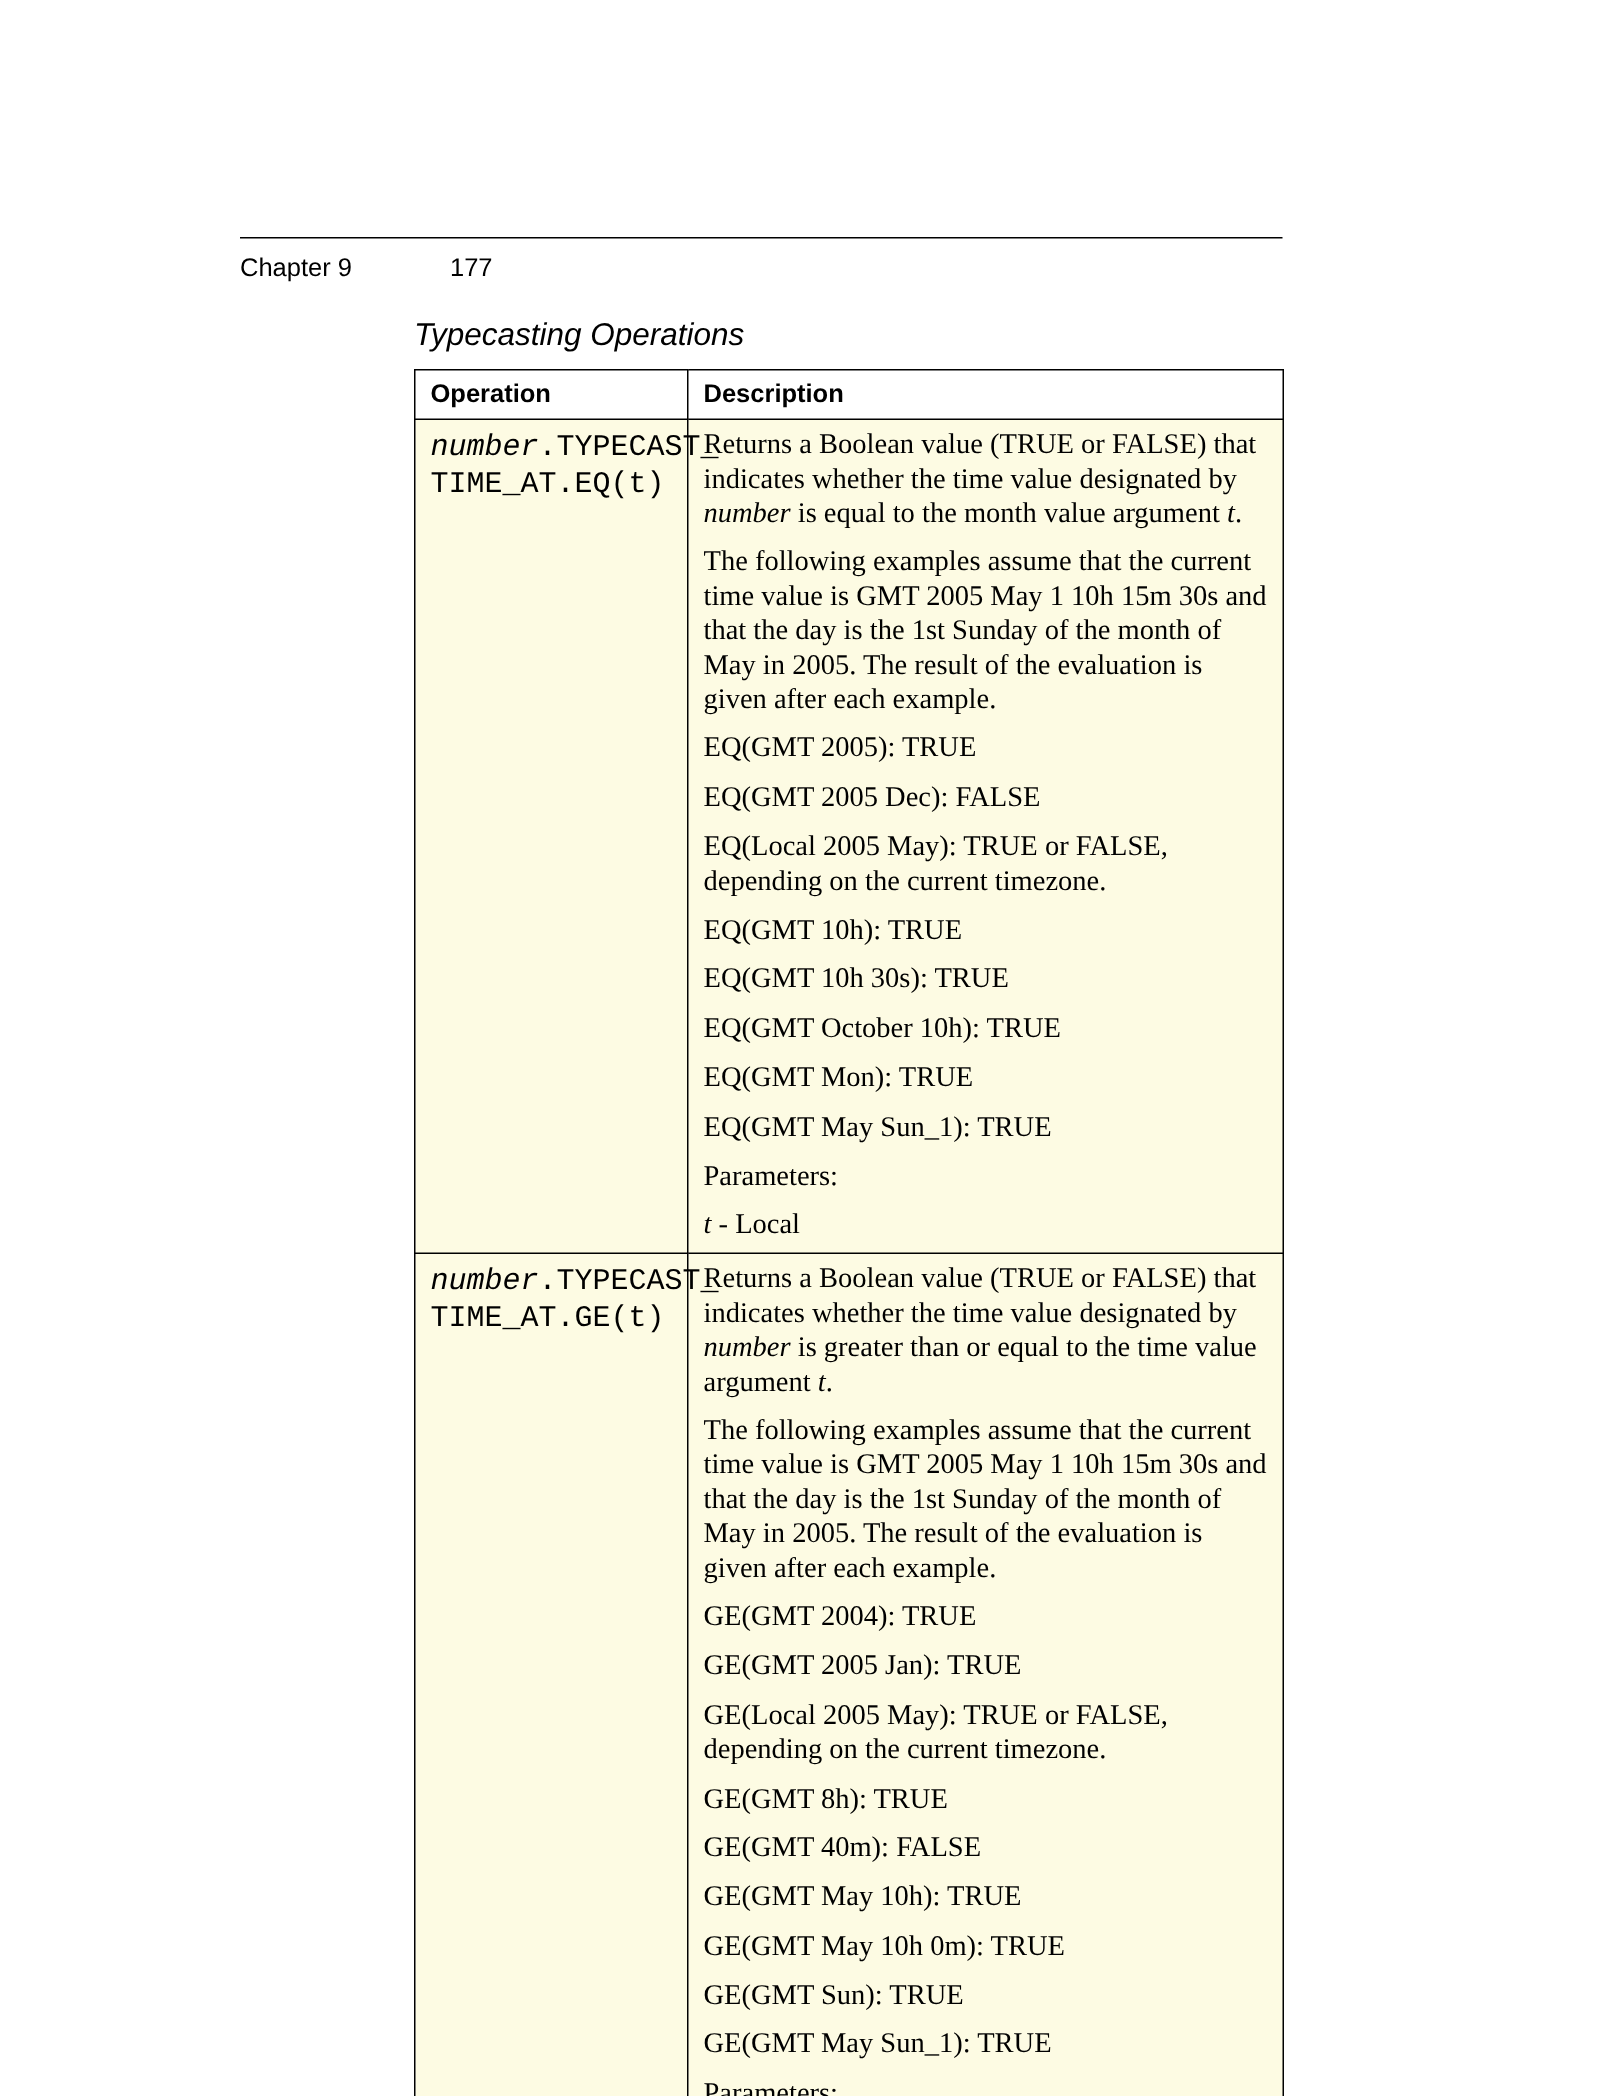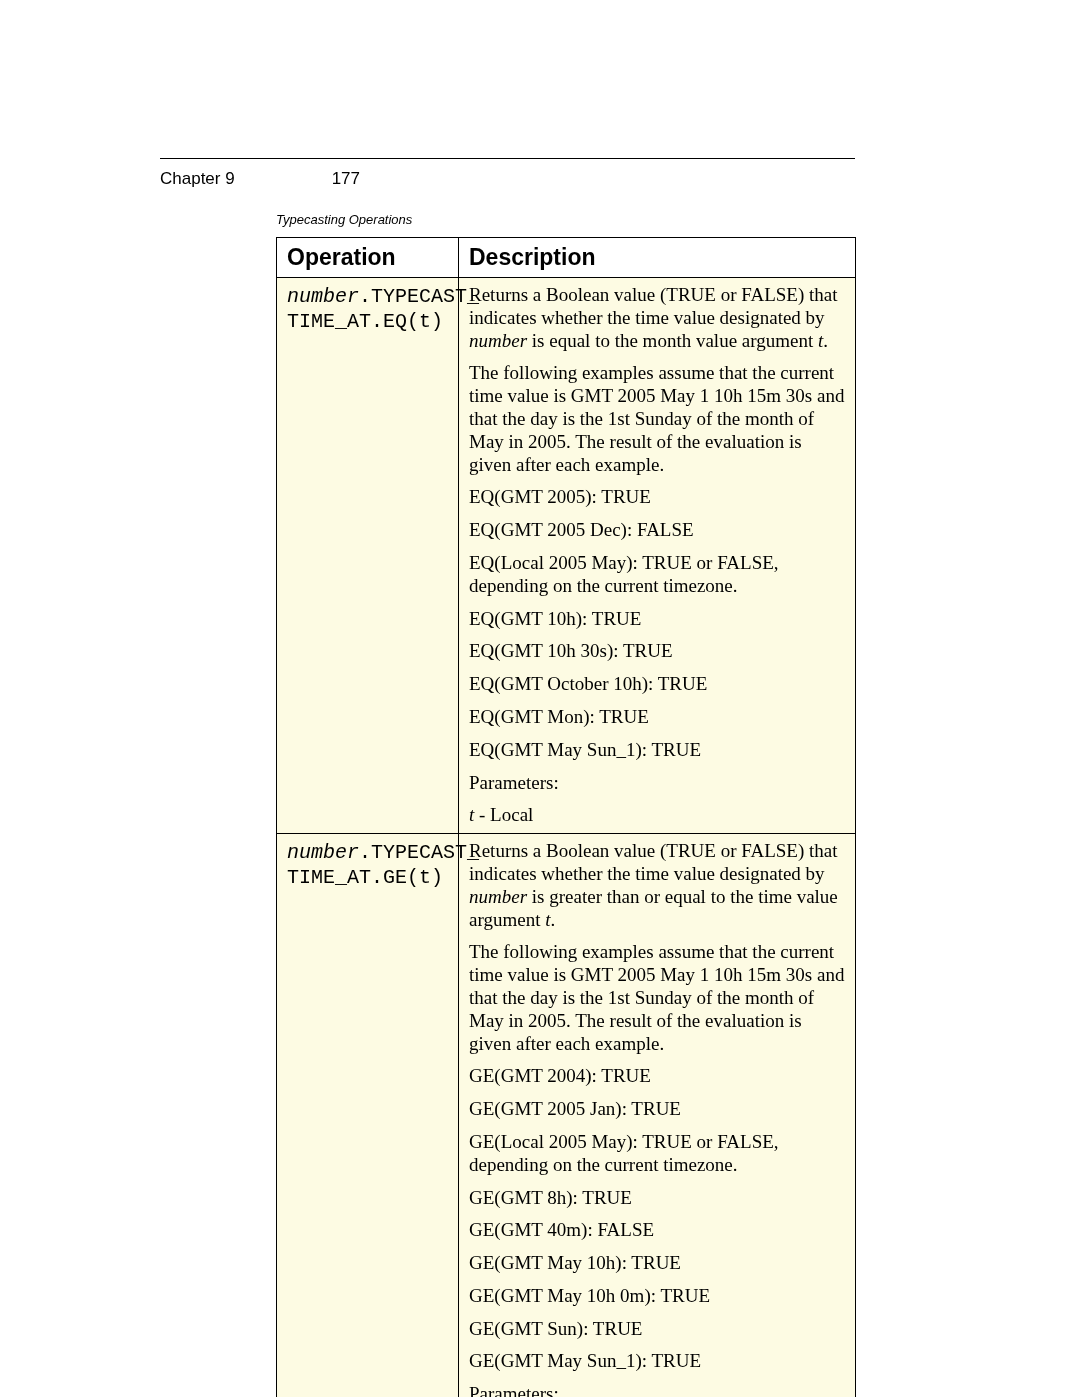--- a/index.html
+++ b/index.html
@@ -32,43 +32,43 @@
   .header-chapter {
     width: 140px;
     white-space: nowrap;
   }
   .header-title {
     flex: 1;
     white-space: pre;
   }
   .header-page {
     width: 60px;
-    text-align: right;
+    text-align: left;
   }
   .caption {
     font-family: Arial, Helvetica, sans-serif;
-    font-size: 13px;
+    font-size: 21px;
     font-style: italic;
     margin: 0 0 10px 116px;
   }
   table.ops {
     border-collapse: collapse;
     width: 579px;
     margin-left: 116px;
     table-layout: fixed;
   }
   table.ops th, table.ops td {
     border: 1px solid #000;
     vertical-align: top;
     padding: 6px 10px 6px 10px;
     text-align: left;
   }
   table.ops th {
     font-family: Arial, Helvetica, sans-serif;
-    font-size: 23px;
+    font-size: 17px;
     font-weight: bold;
     background: #ffffff;
   }
   col.col-op { width: 182px; }
   col.col-desc { width: 397px; }
   td.datacell {
     background: #fdfbe3;
   }
   td.op-cell {
     font-family: "Courier New", Courier, monospace;

